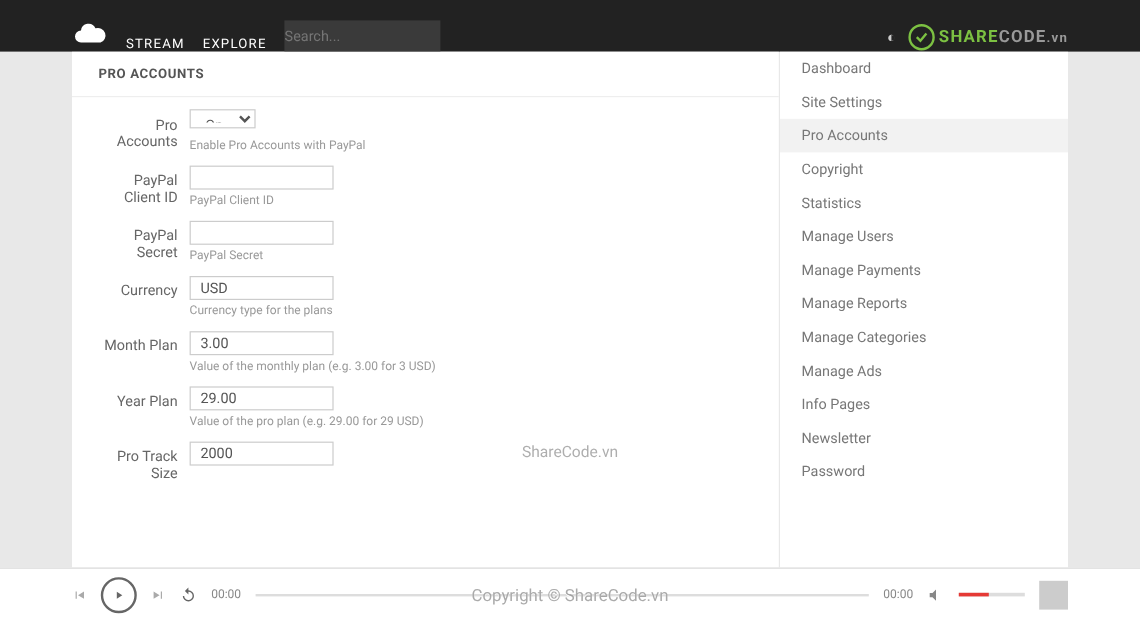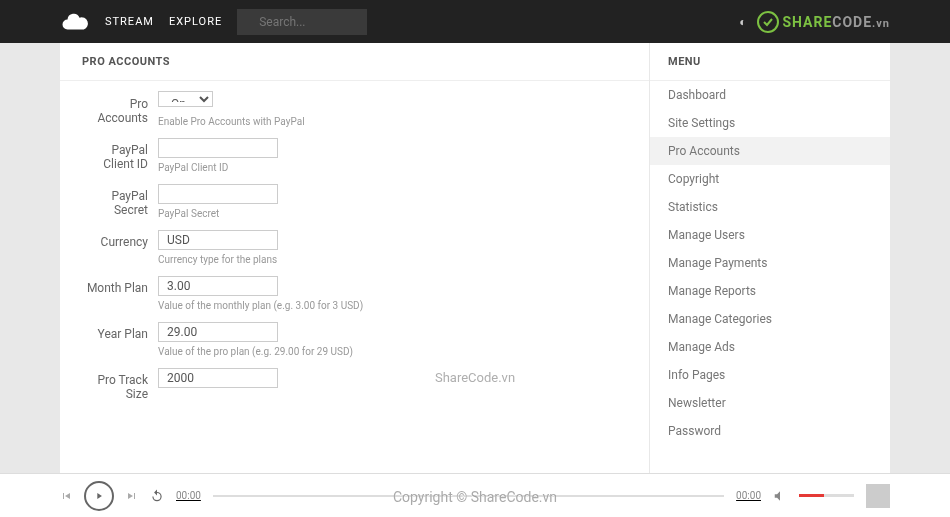--- a/index.html
+++ b/index.html
@@ -1,23 +1,23 @@
 <!DOCTYPE html>
 <html><head>
 <meta charset="utf-8">
 <style>
 * { margin:0; padding:0; box-sizing:border-box; font-family:-apple-system,BlinkMacSystemFont,"Segoe UI",Roboto,Arial,sans-serif; }
 body { background:#e8e8e8; width:950px; height:517px; overflow:hidden; position:relative; }
 
 
-.header { background:#222; height:43px; display:flex; align-items:center; padding:0 60px 0 60px; }
+.header { background:#222; height:43px; display:flex; align-items:flex-end; padding:0 60px 0 60px; }
 .logo-cloud { width:30px; height:30px; margin-right:15px; }
 .logo-cloud svg { fill:#fff; }
 .nav-link { color:#fff; font-size:11px; letter-spacing:1px; margin-right:15px; text-decoration:none; }
-.search-box { background:#3a3a3a; border:none; color:#999; font-size:12px; padding:6px 22px; width:130px; }
+.search-box { background:#3a3a3a; border:none; color:#999; font-size:12px; padding:6px 0; width:130px; }
 .header-right { margin-left:auto; display:flex; align-items:center; gap:10px; }
 .header-icon { color:#ccc; font-size:12px; }
 .sharecode-logo { display:flex; align-items:center; gap:2px; }
 .sharecode-logo .icon { width:24px; height:24px; }
 .sharecode-text { font-weight:bold; font-size:14px; letter-spacing:1px; }
 .share { color:#7cc142; }
 .code { color:#999; }
 .vn { color:#999; font-size:11px; }
 
 
@@ -35,21 +35,21 @@
 .form-hint { font-size:10px; color:#999; margin-top:4px; }
 
 
 .sidebar { width:240px; background:#fff; margin-left:1px; }
 .sidebar-title { font-size:11px; font-weight:700; color:#555; letter-spacing:0.5px; padding:12px 18px; border-bottom:1px solid #eee; }
 .sidebar-list { list-style:none; }
 .sidebar-item { padding:7px 18px; font-size:12px; color:#777; cursor:pointer; }
 .sidebar-item.active { background:#f2f2f2; }
 
 
-.player { position:absolute; left:0; right:0; bottom:0; height:44px; background:#fff; border-top:1px solid #ddd; display:flex; align-items:center; padding:0 60px; gap:12px;text-decoration:underline; }
+.player { position:absolute; left:0; right:0; bottom:0; height:44px; background:#fff; border-top:1px solid #ddd; display:flex; align-items:center; padding:0 60px; gap:12px; }
 .player-btn { background:none; border:none; cursor:pointer; color:#888; display:flex; align-items:center; justify-content:center; }
 .play-btn { width:30px; height:30px; border:2px solid #666; border-radius:50%; }
 .play-btn svg { fill:#666; }
 .time { font-size:10px; color:#888; }
 .progress-bar { flex:1; height:2px; background:#ddd; position:relative; }
 .vol-bar { width:55px; height:3px; background:#ddd; position:relative; }
 .vol-fill { position:absolute; left:0; top:0; height:3px; width:25px; background:#e53935; }
 .track-thumb { width:24px; height:24px; background:#ccc; }
 
 .watermark { position:absolute; left:50%; top:370px; transform:translateX(-50%); color:rgba(120,120,120,0.6); font-size:13px; pointer-events:none; z-index:10; text-shadow:0 1px 0 #fff; }
@@ -137,21 +137,20 @@
         <div class="form-label">Pro Track Size</div>
         <div class="form-control-wrap">
           <input class="form-input" value="2000" style="">
         </div>
       </div>
 
     </div>
   </div>
 
   <div class="sidebar">
-    <div class="sidebar-title">MENU</div>
     <ul class="sidebar-list" id="sidebar-list">
         <li class="sidebar-item">Dashboard</li>
         <li class="sidebar-item">Site Settings</li>
         <li class="sidebar-item active">Pro Accounts</li>
         <li class="sidebar-item">Copyright</li>
         <li class="sidebar-item">Statistics</li>
         <li class="sidebar-item">Manage Users</li>
         <li class="sidebar-item">Manage Payments</li>
         <li class="sidebar-item">Manage Reports</li>
         <li class="sidebar-item">Manage Categories</li>

